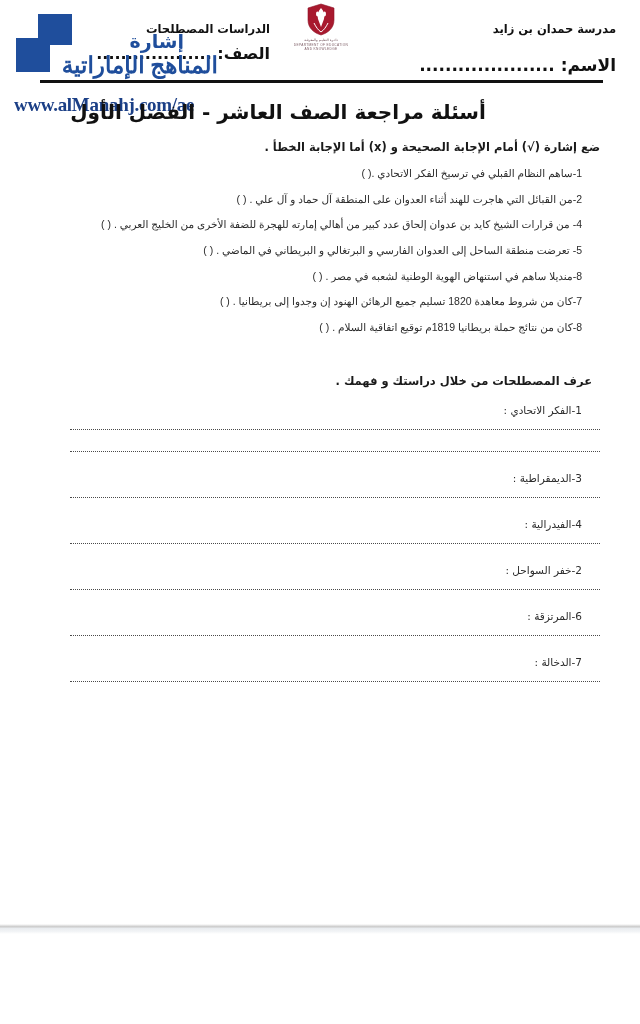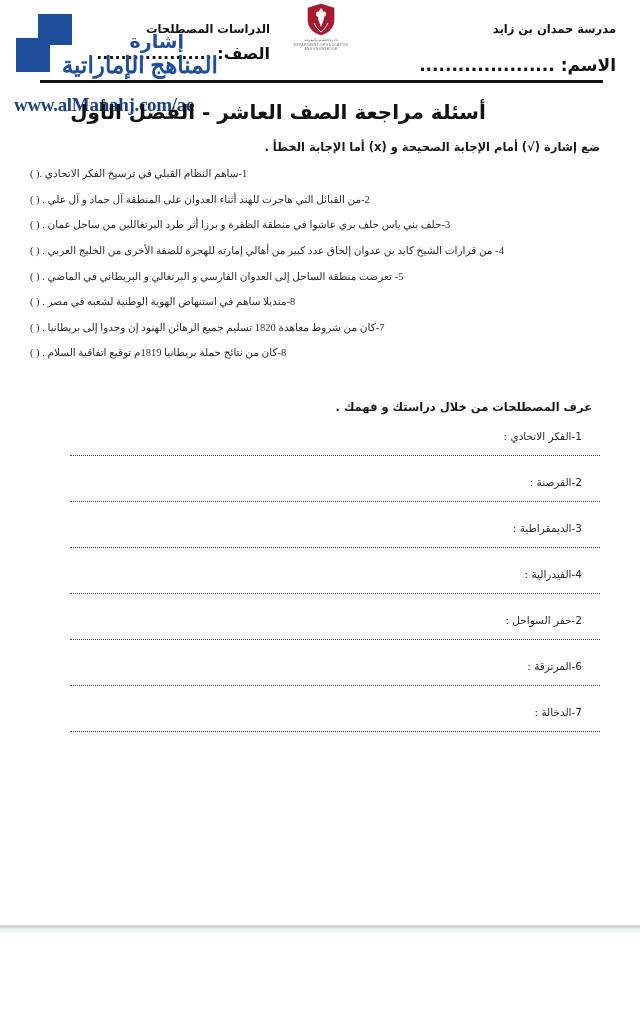--- a/index.html
+++ b/index.html
@@ -216,22 +216,22 @@
     text-align: right;
     font-family: "DejaVu Sans", sans-serif;
     font-size: 11.5px;
     font-weight: bold;
     color: #1a1a1a;
     padding-right: 10px;
     margin-bottom: 13px;
   }
   .q-list { }
   .q-item {
-    text-align: left;
-    font-family: Liberation Serif, serif;
+    text-align: right;
+    font-family: Liberation Sans, sans-serif;
     font-size: 10.5px;
     color: #2b2b2b;
     padding-right: 28px;
     margin-bottom: 12.5px;
     line-height: 1.25;
     white-space: nowrap;
   }
 
   
   .section2 {
@@ -310,37 +310,35 @@
 
   <div class="doc-title">أسئلة مراجعة الصف العاشر - الفصل الأول</div>
 
   <div class="content">
 
     <div class="instruction">ضع إشارة (√) أمام الإجابة الصحيحة و (x) أما الإجابة الخطأ .</div>
 
     <div class="q-list">
       <div class="q-item">1-ساهم النظام القبلي في ترسيخ الفكر الاتحادي .(   )</div>
       <div class="q-item">2-من القبائل التي هاجرت للهند أثناء العدوان على المنطقة آل حماد و آل علي .  (   )</div>
-      <div class="q-item">3-حلف بني ياس حلف بري عاشوا في منطقة الظفرة و برزا أثر طرد البرتغاللين من ساحل عمان .  (   )</div>
       <div class="q-item">4- من قرارات الشيخ كايد بن عدوان إلحاق عدد كبير من أهالي إمارته للهجرة للضفة الأخرى من الخليج العربي .  (   )</div>
       <div class="q-item">5- تعرضت منطقة الساحل إلى العدوان الفارسي و البرتغالي و البريطاني  في الماضي .  (   )</div>
       <div class="q-item">8-منديلا ساهم في استنهاض الهوية الوطنية لشعبه في مصر .  (   )</div>
       <div class="q-item">7-كان من شروط معاهدة 1820 تسليم جميع الرهائن الهنود إن وجدوا إلى بريطانيا .  (   )</div>
       <div class="q-item">8-كان من نتائج حملة بريطانيا 1819م توقيع اتفاقية السلام .  (   )</div>
     </div>
 
     <div class="section2">
       <div class="sec-heading">عرف المصطلحات من خلال دراستك و فهمك .</div>
 
       <div class="term-block">
         <div class="term-label">1-الفكر الاتحادي :</div>
         <div class="dotline"></div>
       </div>
       <div class="term-block">
-        <div class="term-label">2-القرصنة :</div>
         <div class="dotline"></div>
       </div>
       <div class="term-block">
         <div class="term-label">3-الديمقراطية :</div>
         <div class="dotline"></div>
       </div>
       <div class="term-block">
         <div class="term-label">4-الفيدرالية :</div>
         <div class="dotline"></div>
       </div>

